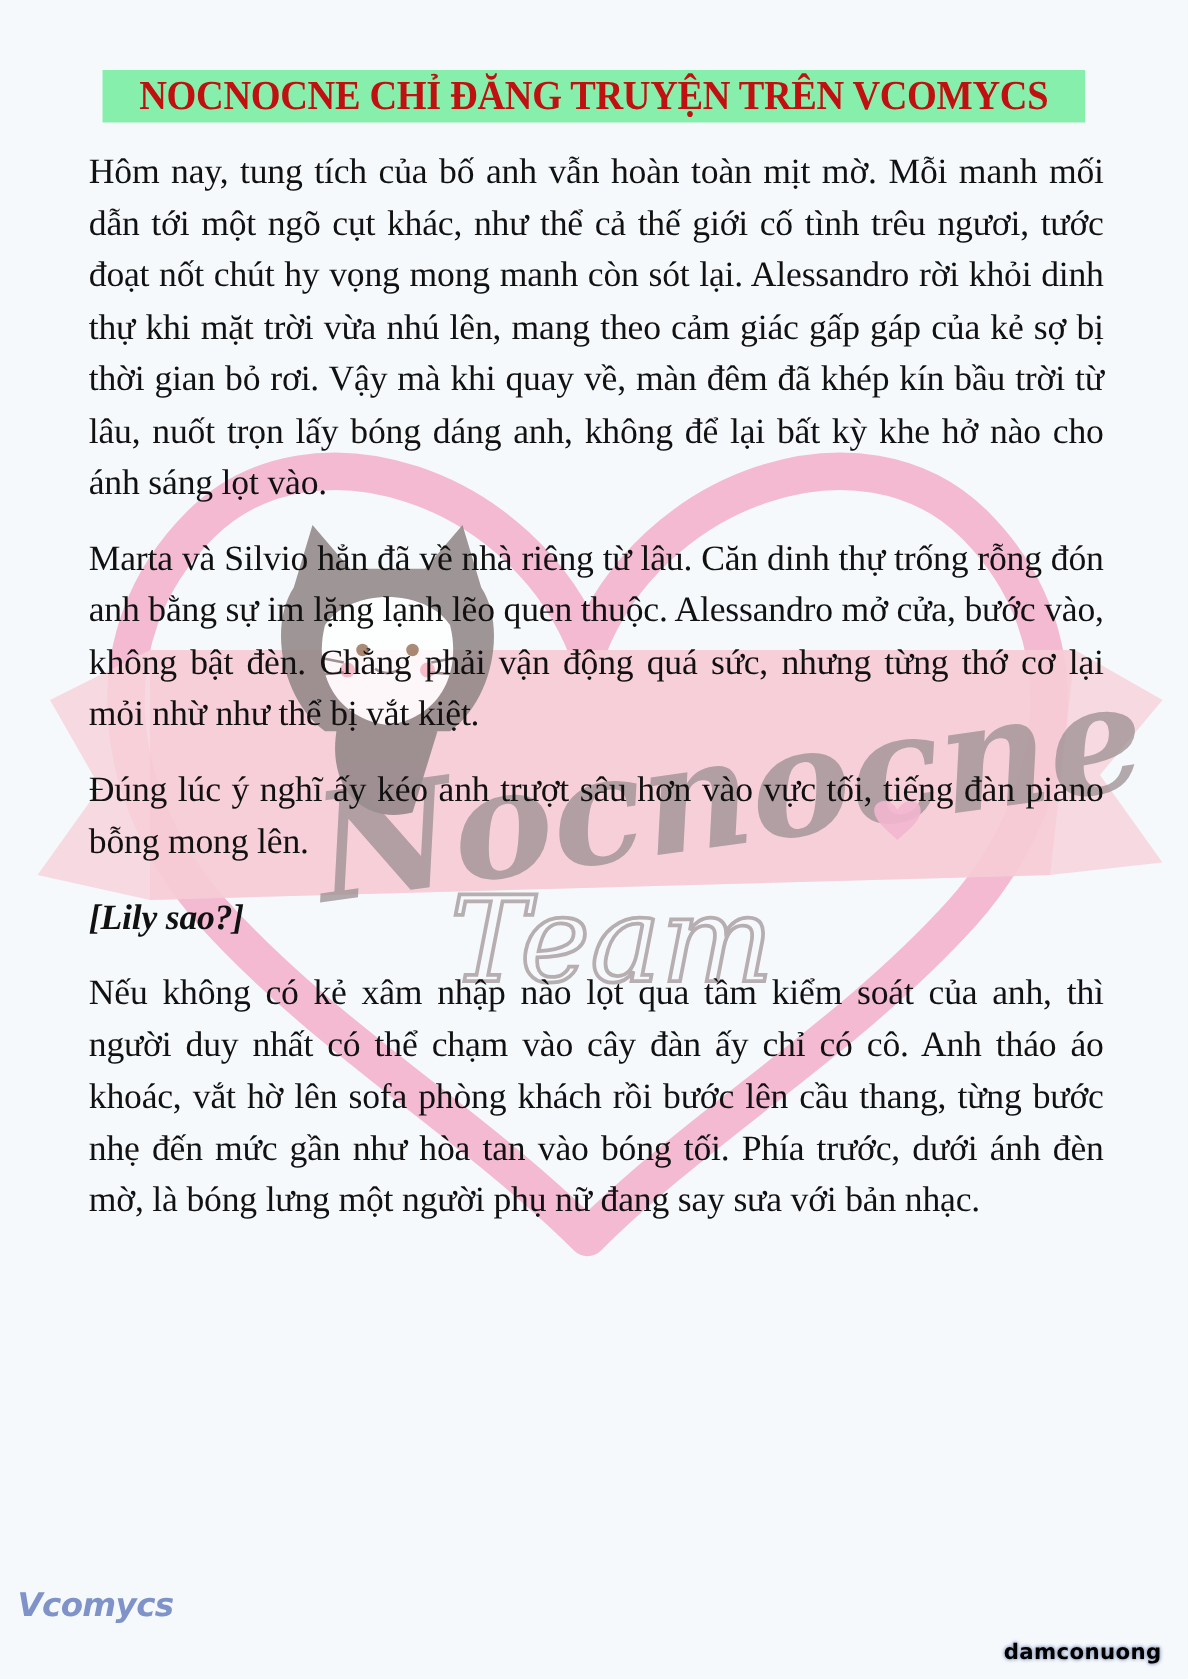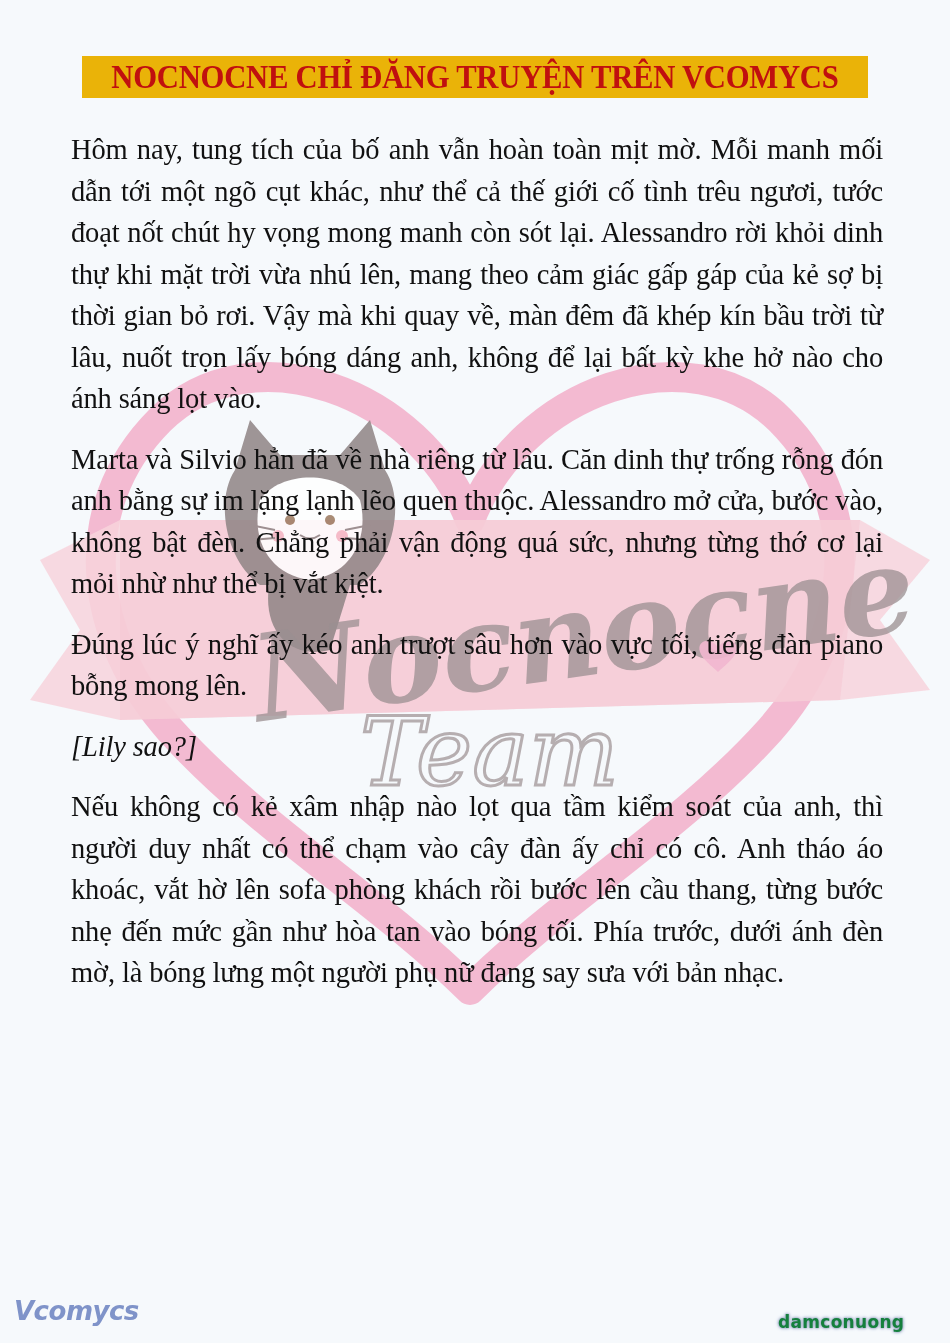--- a/index.html
+++ b/index.html
@@ -28,21 +28,21 @@
       height: 1343px;
       pointer-events: none;
       z-index: 0;
     }
     .title-banner {
       position: absolute;
       left: 82px;
       top: 56px;
       width: 786px;
       height: 42px;
-      background: #eab308;
+      background: #86efac;
       display: flex;
       align-items: center;
       justify-content: center;
       z-index: 2;
     }
     .title-text {
       font-family: "Liberation Serif", "DejaVu Serif", serif;
       font-weight: bold;
       font-size: 33px;
       color: #c0100f;
@@ -51,60 +51,59 @@
       transform: scaleX(0.93);
       transform-origin: center;
     }
     .content {
       position: absolute;
       left: 71px;
       top: 117px;
       width: 812px;
       z-index: 2;
       color: #111111;
-      margin-top: 12px;
     }
     .para {
       margin: 0 0 19px 0;
       font-size: 28.5px;
       line-height: 41.5px;
       text-align: justify;
       text-align-last: left;
       letter-spacing: -0.15px;
     }
     .para.italic {
       font-style: italic;
-      font-weight: normal;
+      font-weight: bold;
     }
     .footer-logo {
       position: absolute;
       left: 14px;
-      top: 1296px;
+      top: 1265px;
       height: 40px;
       display: flex;
-      align-items: flex-start;
+      align-items: center;
       z-index: 2;
     }
     .logo-text {
       font-family: "DejaVu Sans", sans-serif;
       font-style: italic;
       font-weight: bold;
       font-size: 26px;
       color: #7f93c9;
       letter-spacing: -0.5px;
     }
     .footer-credit {
       position: absolute;
-      left: 778px;
+      left: 803px;
       top: 1312px;
       z-index: 2;
       font-family: "DejaVu Sans", sans-serif;
       font-size: 17px;
       font-weight: bold;
-      color: #15803d;
+      color: #000000;
       text-shadow: 0 0 2px #9aa6c4, 0 0 3px #9aa6c4, 0 0 4px #b3bdd6;
       letter-spacing: 0.3px;
     }
   </style>
 </head>
 <body>
 
 <div class="page">
 
   <svg class="watermark" viewBox="0 0 950 1343" xmlns="http://www.w3.org/2000/svg">

